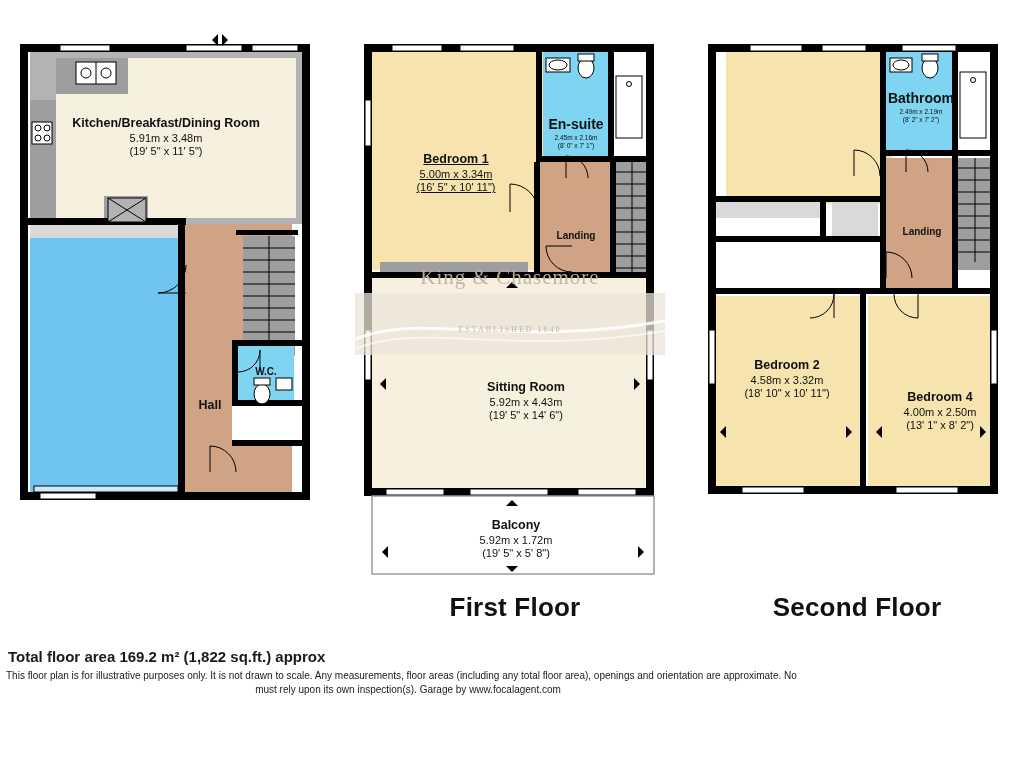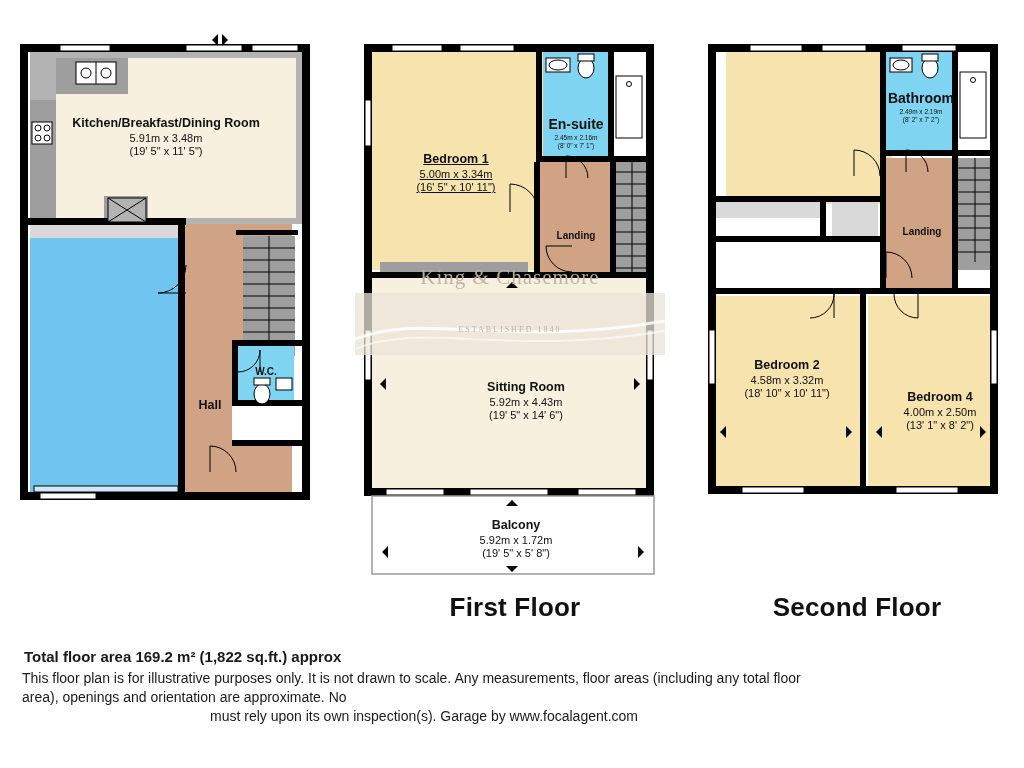--- a/index.html
+++ b/index.html
@@ -106,30 +106,29 @@
     left: 0; top: 40px;
     width: 310px; height: 50px;
   }
 
   
   .footer {
     position: absolute;
     left: 0;
     top: 648px;
     width: 816px;
-    padding-left: 16px;
   }
   .footer .total {
     font-size: 15px;
     font-weight: bold;
     padding-left: 8px;
   }
   .footer .disclaimer {
     margin-top: 4px;
-    font-size: 14px;
+    font-size: 10px;
     line-height: 1.35;
     text-align: center;
     padding: 0 6px;
   }
   .footer .disclaimer span.l1 { display: block; text-align: left; }
   .footer .disclaimer span.l2 { display: block; text-align: left; }
   .footer .disclaimer span.l3 { display: block; text-align: center; }
 
   svg.icons { position: absolute; left: 0; top: 0; overflow: visible; }
 </style>

